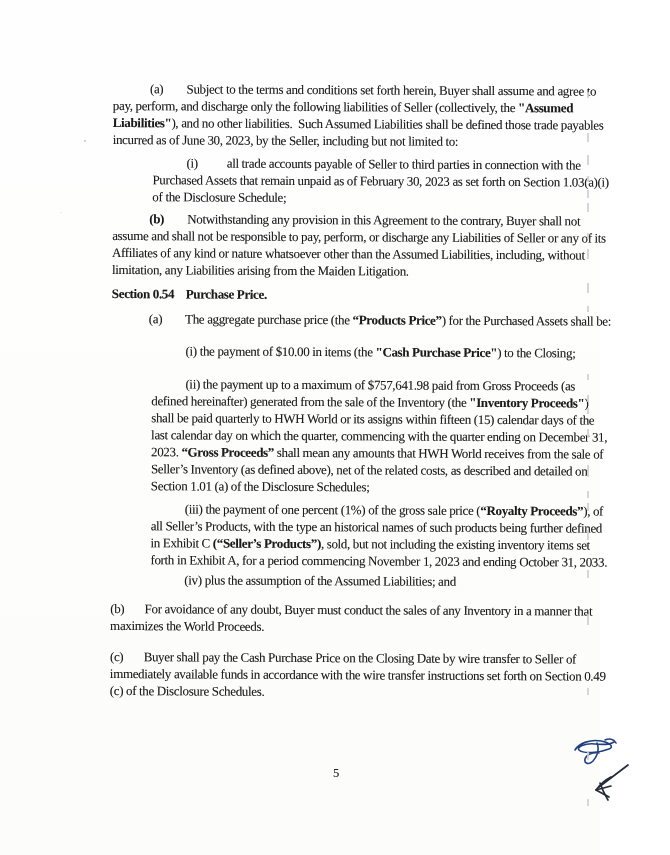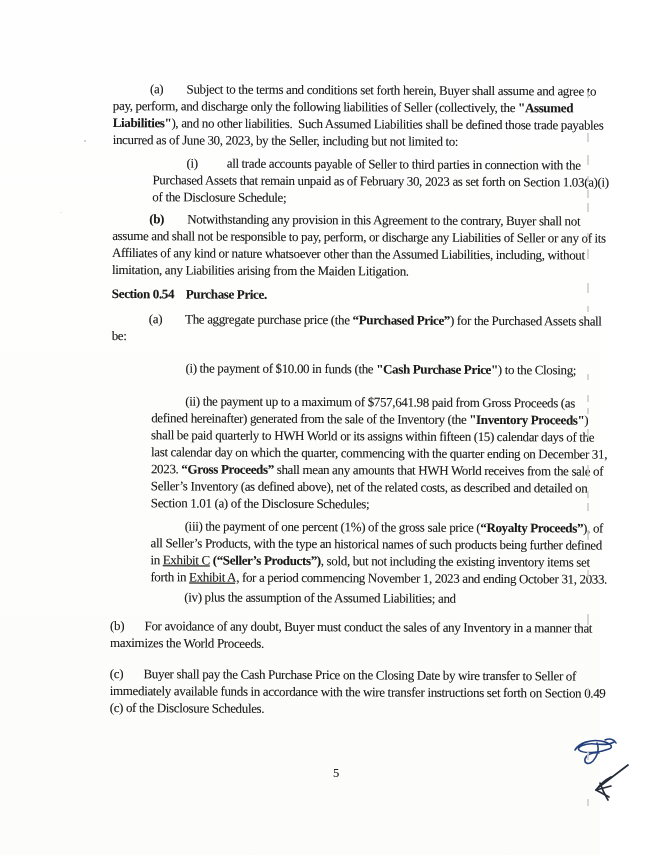--- a/index.html
+++ b/index.html
@@ -17,21 +17,21 @@
     position:absolute;left:113px;top:80px;width:500px;
     font-size:13px;line-height:17px;letter-spacing:-0.35px;
     transform:rotate(0.3deg);transform-origin:top left;
     text-shadow:0 0 0.5px rgba(25,25,25,0.35);
   }
   .para{margin:0;white-space:pre-wrap;}
   .ind{text-indent:37px;}
   .blk{margin-left:40px;text-indent:34px;}
   .hdr{font-weight:bold;}
   .b{font-weight:bold;}
-  .u{text-decoration:underline;}
+  .u{}
   .mb3{margin-bottom:3px;} .mb5{margin-bottom:5px;} .mb6{margin-bottom:6px;}
   .mb7{margin-bottom:7px;} .mb8{margin-bottom:8px;} .mb12{margin-bottom:12px;}
   .mb14{margin-bottom:14px;} .mb15{margin-bottom:15px;} .mb16{margin-bottom:16px;}
   .pagenum{
     position:absolute;left:326px;top:766px;width:20px;
     text-align:center;font-size:12.5px;color:#222;
     text-shadow:0 0 0.5px rgba(25,25,25,0.3);
   }
   .mark{position:absolute;}
   .initials{left:569px;top:735px;}
@@ -44,22 +44,22 @@
 </head>
 <body>
 
 <div class="page">
 
   <div class="content">
     <p class="para ind mb6"><span>(a)        Subject to the terms and conditions set forth herein, Buyer shall assume and agree to pay, perform, and discharge only the following liabilities of Seller (collectively, the </span><span class="b">"Assumed Liabilities"</span><span>), and no other liabilities.  Such Assumed Liabilities shall be defined those trade payables incurred as of June 30, 2023, by the Seller, including but not limited to:</span></p>
     <p class="para blk mb5"><span>(i)          all trade accounts payable of Seller to third parties in connection with the Purchased Assets that remain unpaid as of February 30, 2023 as set forth on Section 1.03(a)(i) of the Disclosure Schedule;</span></p>
     <p class="para ind mb7"><span class="b">(b)</span><span>        Notwithstanding any provision in this Agreement to the contrary, Buyer shall not assume and shall not be responsible to pay, perform, or discharge any Liabilities of Seller or any of its Affiliates of any kind or nature whatsoever other than the Assumed Liabilities, including, without limitation, any Liabilities arising from the Maiden Litigation.</span></p>
     <p class="para hdr mb8"><span class="b">Section 0.54    Purchase Price.</span></p>
-    <p class="para ind mb15"><span>(a)        The aggregate purchase price (the </span><span class="b">“Purchased Price”</span><span>) for the Purchased Assets shall be:</span></p>
-    <p class="para blk mb16"><span>(i) the payment of $10.00 in funds (the </span><span class="b">"Cash Purchase Price"</span><span>) to the Closing;</span></p>
+    <p class="para ind mb15"><span>(a)        The aggregate purchase price (the </span><span class="b">“Products Price”</span><span>) for the Purchased Assets shall be:</span></p>
+    <p class="para blk mb16"><span>(i) the payment of $10.00 in items (the </span><span class="b">"Cash Purchase Price"</span><span>) to the Closing;</span></p>
     <p class="para blk mb6"><span>(ii) the payment up to a maximum of $757,641.98 paid from Gross Proceeds (as defined hereinafter) generated from the sale of the Inventory (the </span><span class="b">"Inventory Proceeds"</span><span>) shall be paid quarterly to HWH World or its assigns within fifteen (15) calendar days of the last calendar day on which the quarter, commencing with the quarter ending on December 31, 2023. </span><span class="b">“Gross Proceeds”</span><span> shall mean any amounts that HWH World receives from the sale of Seller’s Inventory (as defined above), net of the related costs, as described and detailed on Section 1.01 (a) of the Disclosure Schedules;</span></p>
     <p class="para blk mb3"><span>(iii) the payment of one percent (1%) of the gross sale price (</span><span class="b">“Royalty Proceeds”</span><span>), of all Seller’s Products, with the type an historical names of such products being further defined in </span><span class="u">Exhibit C</span><span> </span><span class="b">(“Seller’s Products”)</span><span>, sold, but not including the existing inventory items set forth in </span><span class="u">Exhibit A,</span><span> for a period commencing November 1, 2023 and ending October 31, 2033.</span></p>
     <p class="para blk mb12"><span>(iv) plus the assumption of the Assumed Liabilities; and</span></p>
     <p class="para mb14"><span>(b)       For avoidance of any doubt, Buyer must conduct the sales of any Inventory in a manner that maximizes the World Proceeds.</span></p>
     <p class="para"><span>(c)       Buyer shall pay the Cash Purchase Price on the Closing Date by wire transfer to Seller of immediately available funds in accordance with the wire transfer instructions set forth on Section 0.49 (c) of the Disclosure Schedules.</span></p>
   </div>
 
   <div class="pagenum">5</div>
 
   <span class="mark initials">

